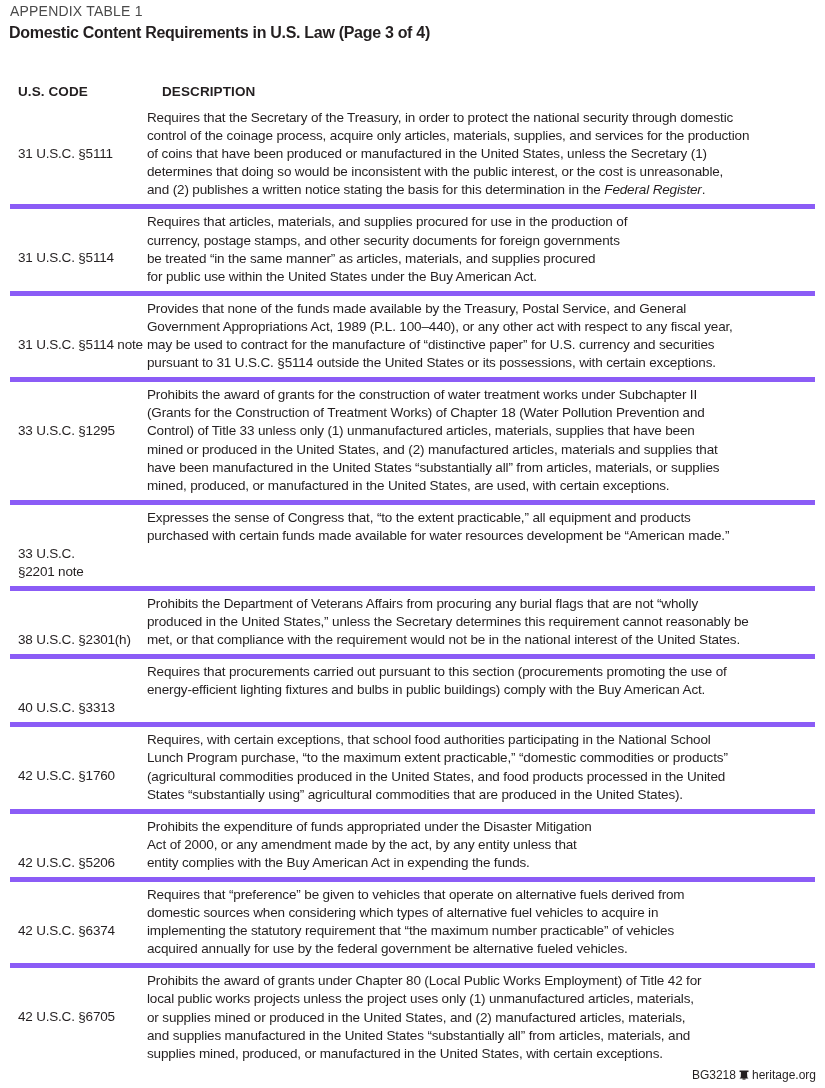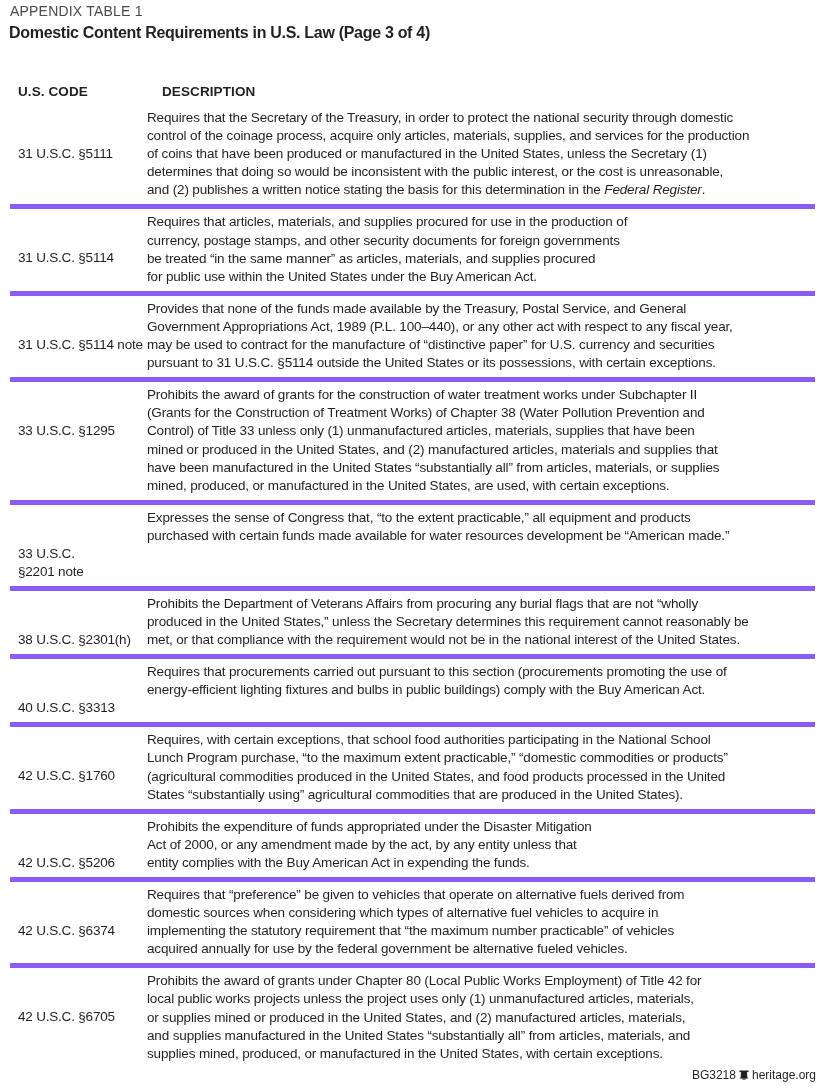--- a/index.html
+++ b/index.html
@@ -161,21 +161,21 @@
             <span class="desc-line"><span>may be used to contract for the manufacture of “distinctive paper” for U.S. currency and securities</span></span>
             <span class="desc-line"><span>pursuant to 31 U.S.C. §5114 outside the United States or its possessions, with certain exceptions.</span></span>
           </div>
         </div>
         <div class="row">
           <div class="td code col-code">
             <span class="desc-line">33 U.S.C. §1295</span>
           </div>
           <div class="td desc col-desc">
             <span class="desc-line"><span>Prohibits the award of grants for the construction of water treatment works under Subchapter II</span></span>
-            <span class="desc-line"><span>(Grants for the Construction of Treatment Works) of Chapter 38 (Water Pollution Prevention and</span></span>
+            <span class="desc-line"><span>(Grants for the Construction of Treatment Works) of Chapter 18 (Water Pollution Prevention and</span></span>
             <span class="desc-line"><span>Control) of Title 33 unless only (1) unmanufactured articles, materials, supplies that have been</span></span>
             <span class="desc-line"><span>mined or produced in the United States, and (2) manufactured articles, materials and supplies that</span></span>
             <span class="desc-line"><span>have been manufactured in the United States “substantially all” from articles, materials, or supplies</span></span>
             <span class="desc-line"><span>mined, produced, or manufactured in the United States, are used, with certain exceptions.</span></span>
           </div>
         </div>
         <div class="row">
           <div class="td code col-code">
             <span class="desc-line">33 U.S.C.</span>
             <span class="desc-line">§2201 note</span>

